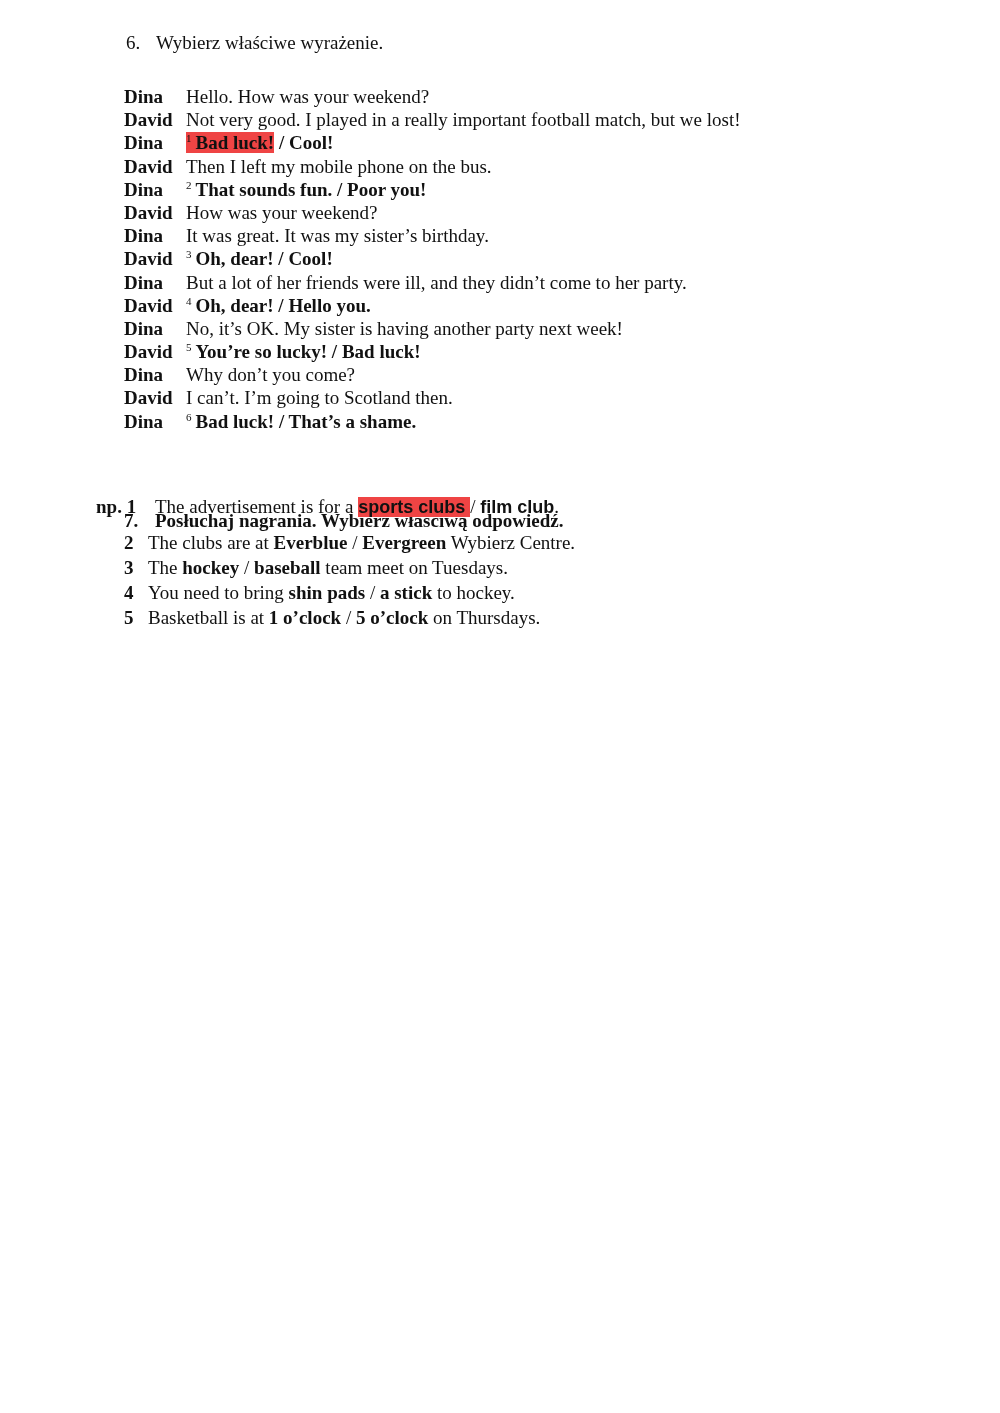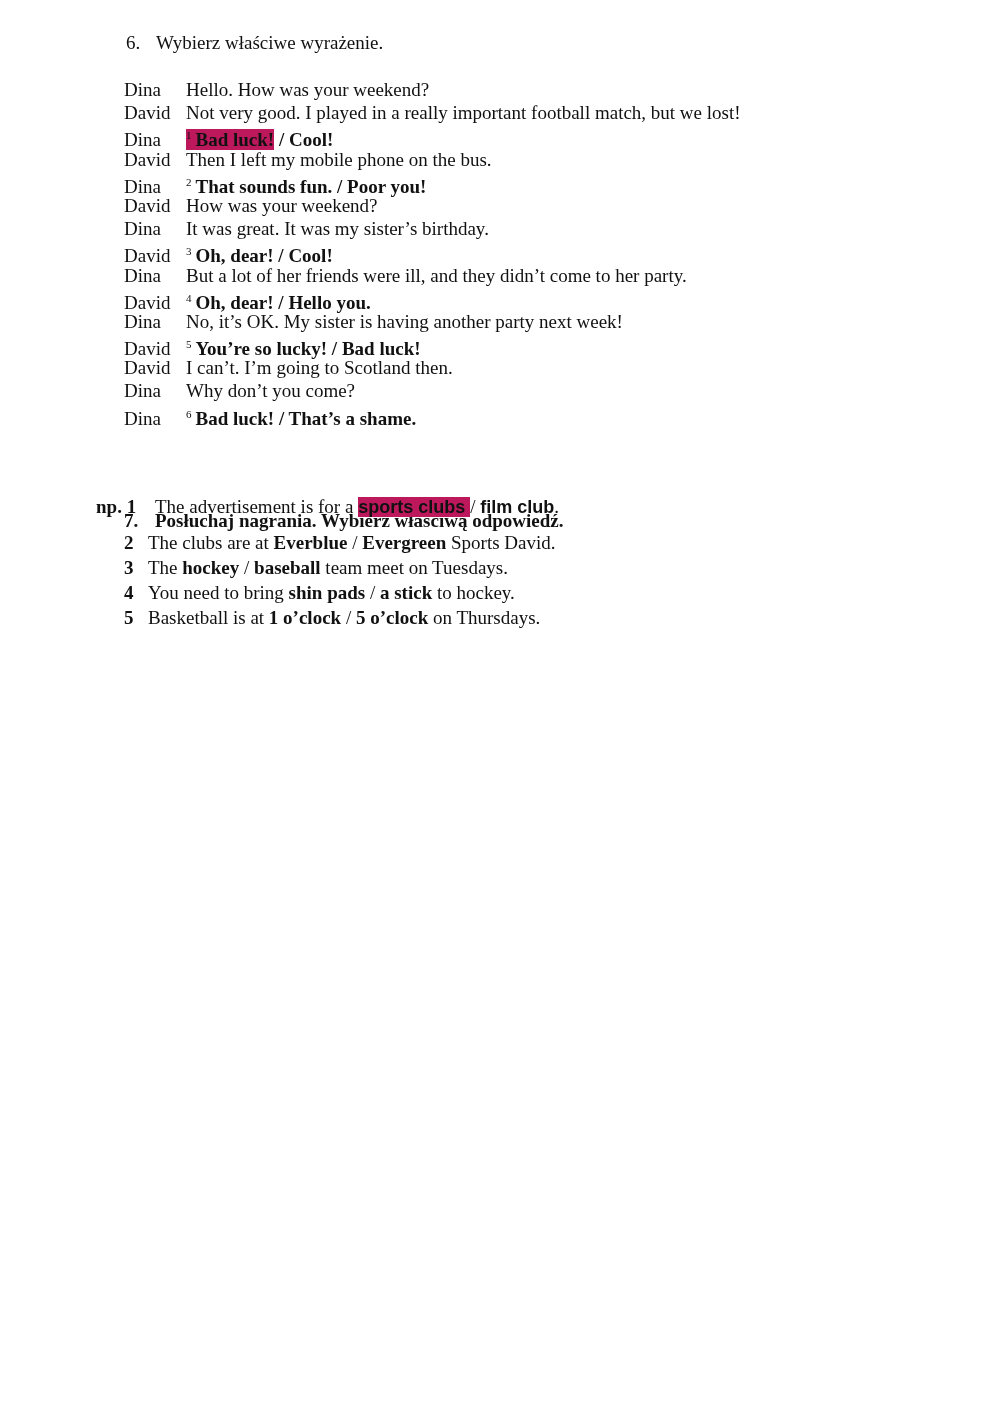--- a/index.html
+++ b/index.html
@@ -3,24 +3,24 @@
 <meta charset="utf-8">
 <style>
   html, body { margin: 0; padding: 0; background: #ffffff; }
   body { width: 1000px; height: 1413px; position: relative; overflow: hidden;
          font-family: "Liberation Serif", serif; color: #111; font-size: 19px; }
   .page { position: absolute; left: 0; top: 12px; width: 1000px; height: 1413px; }
   .ex-title { position: absolute; left: 126px; top: 19px; line-height: 24px; white-space: nowrap; }
   .ex-title .num { display: inline-block; width: 30px; }
   .dialog { position: absolute; left: 124px; top: 66px; }
   .line { height: 23.2px; line-height: 23.2px; white-space: nowrap; }
-  .speaker { display: inline-block; width: 62px; font-weight: normal; }
+  .speaker { display: inline-block; width: 62px; font-weight: bold; margin-top: 7px; }
   .sup { font-size: 11px; vertical-align: 7px; margin-right: 4px; }
   .opt { font-weight: bold; }
-  .hl { background: #be185d; margin-top: 36px; }
+  .hl { background: #ef4444; margin-top: 36px; }
   .ex7-title { position: absolute; left: 124px; top: 460px; line-height: 24px; font-weight: bold; white-space: nowrap; margin-top: 37px; }
   .ex7-title .num { display: inline-block; width: 31px; }
   .example { position: absolute; left: 96px; top: 483px; line-height: 24px; white-space: nowrap; }
   .example .lbl { display: inline-block; width: 59px; font-weight: bold; }
   .sans { font-family: "Liberation Sans", sans-serif; font-weight: bold; font-size: 18px; }
   .items { position: absolute; left: 124px; top: 518px; }
   .item { height: 25px; line-height: 25px; white-space: nowrap; }
   .item .n { display: inline-block; width: 24px; font-weight: bold; }
   b { font-weight: bold; }
 </style>
@@ -39,33 +39,33 @@
     <div class="line"><span class="speaker">Dina</span><span class="hl"><span class="sup">1</span><span class="opt">Bad luck!</span></span><span class="opt"> / </span><span class="opt">Cool!</span></div>
     <div class="line"><span class="speaker">David</span><span>Then I left my mobile phone on the bus.</span></div>
     <div class="line"><span class="speaker">Dina</span><span class="sup">2</span><span class="opt">That sounds fun.</span><span class="opt"> / </span><span class="opt">Poor you!</span></div>
     <div class="line"><span class="speaker">David</span><span>How was your weekend?</span></div>
     <div class="line"><span class="speaker">Dina</span><span>It was great. It was my sister’s birthday.</span></div>
     <div class="line"><span class="speaker">David</span><span class="sup">3</span><span class="opt">Oh, dear!</span><span class="opt"> / </span><span class="opt">Cool!</span></div>
     <div class="line"><span class="speaker">Dina</span><span>But a lot of her friends were ill, and they didn’t come to her party.</span></div>
     <div class="line"><span class="speaker">David</span><span class="sup">4</span><span class="opt">Oh, dear!</span><span class="opt"> / </span><span class="opt">Hello you.</span></div>
     <div class="line"><span class="speaker">Dina</span><span>No, it’s OK. My sister is having another party next week!</span></div>
     <div class="line"><span class="speaker">David</span><span class="sup">5</span><span class="opt">You’re so lucky!</span><span class="opt"> / </span><span class="opt">Bad luck!</span></div>
+    <div class="line"><span class="speaker">Dina</span><span>Why don’t you come?</span></div>
     <div class="line"><span class="speaker">David</span><span>I can’t. I’m going to Scotland then.</span></div>
-    <div class="line"><span class="speaker">Dina</span><span>Why don’t you come?</span></div>
     <div class="line"><span class="speaker">Dina</span><span class="sup">6</span><span class="opt">Bad luck!</span><span class="opt"> / </span><span class="opt">That’s a shame.</span></div>
   </div>
 
   <div class="ex7-title">
     <span class="num">7.</span><span>Posłuchaj nagrania. Wybierz właściwą odpowiedź.</span>
   </div>
 
   <div class="example">
     <span class="lbl">np. 1</span><span>The advertisement is for a </span><span class="sans hl">sports clubs </span><span>/  </span><span class="sans">film club</span><span>.</span>
   </div>
 
   <div class="items">
-    <div class="item"><span class="n">2</span><span>The clubs are at </span><b>Everblue</b><span> / </span><b>Evergreen</b><span> Sports David.</span></div>
+    <div class="item"><span class="n">2</span><span>The clubs are at </span><b>Everblue</b><span> / </span><b>Evergreen</b><span> Wybierz Centre.</span></div>
     <div class="item"><span class="n">3</span><span>The </span><b>hockey</b><span> / </span><b>baseball</b><span> team meet on Tuesdays.</span></div>
     <div class="item"><span class="n">4</span><span>You need to bring </span><b>shin pads</b><span> / </span><b>a stick</b><span> to hockey.</span></div>
     <div class="item"><span class="n">5</span><span>Basketball is at </span><b>1 o’clock</b><span> / </span><b>5 o’clock</b><span> on Thursdays.</span></div>
   </div>
 
 </div>
 
 </body></html>

